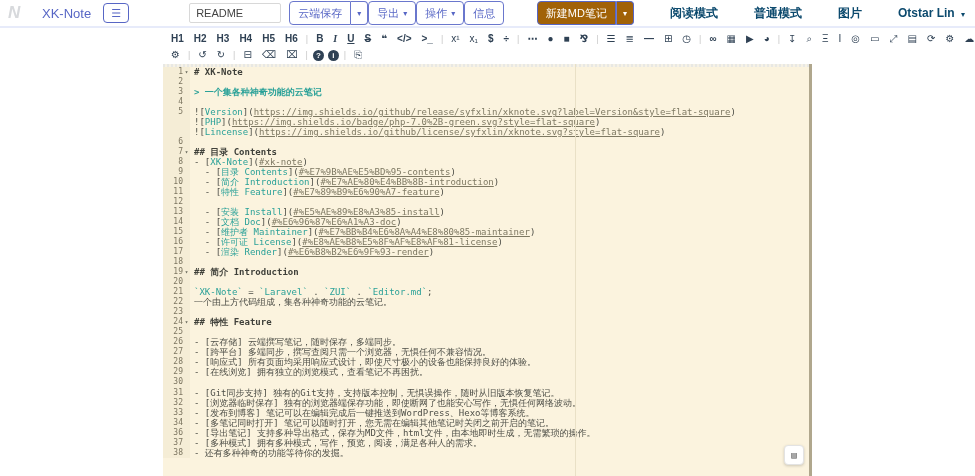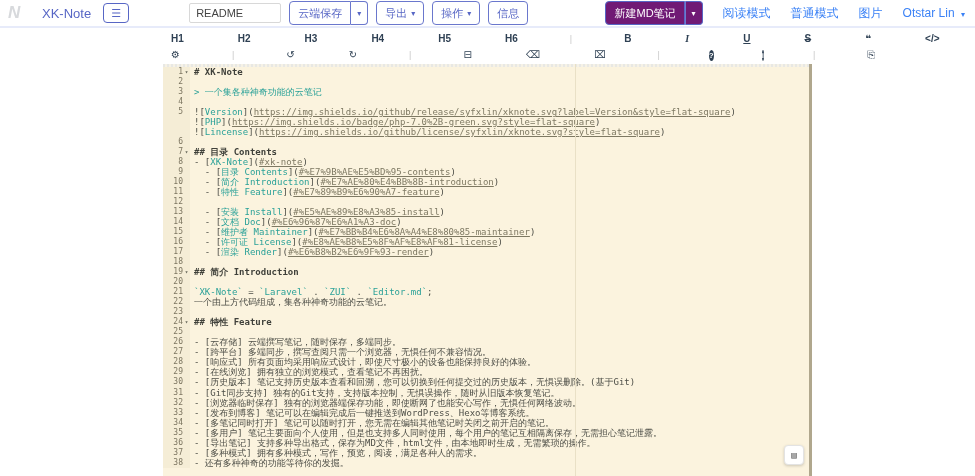--- a/index.html
+++ b/index.html
@@ -17,52 +17,52 @@
   .fname { margin-left:60px; width:92px; height:20px; border:1px solid #d8d8d8; border-radius:2px;
            font-size:11px; color:#444; padding:4px 6px; outline:none;
            font-family:"Liberation Sans", sans-serif; }
   .btn { border:1px solid #6a77cd; color:#5766c5; background:#fff; border-radius:4px;
          font-size:11px; height:24px; padding:0 8px; display:inline-flex; align-items:center;
          cursor:pointer; white-space:nowrap; }
   .btn .caret { font-size:8px; margin-left:4px; }
   .split { display:inline-flex; margin-left:8px; }
   .split .main { border-radius:4px 0 0 4px; }
   .split .drop { border-radius:0 4px 4px 0; border-left:none; padding:0 6px; font-size:8px; }
-  .gap { margin-left:8px; }
+  .gap { }
   .nav-right { margin-left:auto; display:flex; align-items:center; }
-  .btn-primary { background:#701a75; color:#fff; border-color:#5766c5;text-align:center; }
+  .btn-primary { background:#a16207; color:#fff; border-color:#5766c5;text-align:center; }
   .split-primary .drop { border-left:1px solid #6d7bd0; }
-  .nav-link { color:#3b82f6; font-size:12px; margin-left:20px; cursor:pointer; white-space:nowrap; }
+  .nav-link { color:#0c4a6e; font-size:12px; margin-left:36px; cursor:pointer; white-space:nowrap;font-weight:bold; }
   .user-link .caret { font-size:8px; margin-left:3px; }
 
   
   .workspace { margin-left:163px; width:649px; }
   .md-toolbar { padding:3px 0 1px 3px; background:#fff; }
-  .trow { display:flex; align-items:center; height:16px;gap:44px; }
+  .trow { display:flex; align-items:center; height:16px; }
   .titem { color:#2f4154; font-size:10px; line-height:14px; padding:0 3px; margin:0 2px;
            cursor:pointer; font-weight:600; white-space:nowrap; }
   .titem.light { font-weight:400; }
   .tsep { color:#c9c9c9; font-size:9px; margin:0 3px; }
   .titem.it { font-style:italic; font-family:"Liberation Serif", serif; }
   .titem.un { text-decoration:underline; }
   .titem.st { text-decoration:line-through; }
   .titem.circ { background:#2f4154; color:#fff; border-radius:50%; width:11px; height:11px;
                 line-height:11px; text-align:center; padding:0; font-size:8px; }
 
   
   .editor { position:relative; width:649px; height:414px; background:#fbf3de;
             font-family:"DejaVu Sans Mono", "Liberation Mono", monospace; overflow:hidden; }
   .topstrip { height:3px; background:repeating-linear-gradient(90deg,#e8e8e4 0 2px,#f6f2e6 2px 4px); }
   .cm-line { display:flex; height:10.02px; line-height:10.02px; font-size:9px; white-space:pre; }
   .gut { width:27px; flex:0 0 27px; background:#f5edd6; display:flex; }
   .gnum { width:20px; text-align:right; color:#7c7560; font-size:8px; }
   .gfold { width:7px; font-size:6px; color:#6b6b5e; text-align:center; cursor:pointer; }
   .lc { padding-left:4px; overflow:hidden; }
   .sg-h { color:#3f403a; font-weight:bold; }
-  .sg-q { color:#2aa198; }
+  .sg-q { color:#2aa198;font-weight:bold; }
   .sg-l { color:#2aa198; }
   .sg-u { color:#7e7963; text-decoration:underline; }
   .sg-c { color:#2aa198; }
   .sg-t { color:#4d4e47; }
   .ruler { position:absolute; left:412px; top:0; bottom:0; width:1px; background:#e9e0c6; }
   .vscroll { position:absolute; right:0; top:0; bottom:0; width:3px; background:#b0a78d; }
   .mini-toggle { position:absolute; right:8px; bottom:13px; width:20px; height:20px; background:#fff;
                  border:1px solid #e3e3e3; border-radius:4px; box-shadow:0 1px 3px rgba(0,0,0,.18);
                  display:flex; align-items:center; justify-content:center; font-size:9px;
                  color:#555; cursor:pointer; }
@@ -204,26 +204,25 @@
         <div class="cm-line"><span class="gut"><span class="gnum">20</span><span class="gfold"></span></span><span class="lc"></span></div>
         <div class="cm-line"><span class="gut"><span class="gnum">21</span><span class="gfold"></span></span><span class="lc"><span class="sg-c">`XK-Note`</span><span class="sg-t"> = </span><span class="sg-c">`Laravel`</span><span class="sg-t"> . </span><span class="sg-c">`ZUI`</span><span class="sg-t"> . </span><span class="sg-c">`Editor.md`</span><span class="sg-t">;</span></span></div>
         <div class="cm-line"><span class="gut"><span class="gnum">22</span><span class="gfold"></span></span><span class="lc"><span class="sg-t">一个由上方代码组成，集各种神奇功能的云笔记。</span></span></div>
         <div class="cm-line"><span class="gut"><span class="gnum">23</span><span class="gfold"></span></span><span class="lc"></span></div>
         <div class="cm-line"><span class="gut"><span class="gnum">24</span><span class="gfold">▾</span></span><span class="lc"><span class="sg-h">## 特性 Feature</span></span></div>
         <div class="cm-line"><span class="gut"><span class="gnum">25</span><span class="gfold"></span></span><span class="lc"></span></div>
         <div class="cm-line"><span class="gut"><span class="gnum">26</span><span class="gfold"></span></span><span class="lc"><span class="sg-t">- [云存储] 云端撰写笔记，随时保存，多端同步。</span></span></div>
         <div class="cm-line"><span class="gut"><span class="gnum">27</span><span class="gfold"></span></span><span class="lc"><span class="sg-t">- [跨平台] 多端同步，撰写查阅只需一个浏览器，无惧任何不兼容情况。</span></span></div>
         <div class="cm-line"><span class="gut"><span class="gnum">28</span><span class="gfold"></span></span><span class="lc"><span class="sg-t">- [响应式] 所有页面均采用响应式设计，即使尺寸极小的设备也能保持良好的体验。</span></span></div>
         <div class="cm-line"><span class="gut"><span class="gnum">29</span><span class="gfold"></span></span><span class="lc"><span class="sg-t">- [在线浏览] 拥有独立的浏览模式，查看笔记不再困扰。</span></span></div>
-        <div class="cm-line"><span class="gut"><span class="gnum">30</span><span class="gfold"></span></span><span class="lc"><span class="sg-t">- [历史版本] 笔记支持历史版本查看和回溯，您可以切换到任何提交过的历史版本，无惧误删除。(基于Git)</span></span></div>
+        <div class="cm-line"><span class="gut"><span class="gnum">30</span><span class="gfold"></span></span></div>
         <div class="cm-line"><span class="gut"><span class="gnum">31</span><span class="gfold"></span></span><span class="lc"><span class="sg-t">- [Git同步支持] 独有的Git支持，支持版本控制，无惧误操作，随时从旧版本恢复笔记。</span></span></div>
         <div class="cm-line"><span class="gut"><span class="gnum">32</span><span class="gfold"></span></span><span class="lc"><span class="sg-t">- [浏览器临时保存] 独有的浏览器端保存功能，即使断网了也能安心写作，无惧任何网络波动。</span></span></div>
         <div class="cm-line"><span class="gut"><span class="gnum">33</span><span class="gfold"></span></span><span class="lc"><span class="sg-t">- [发布到博客] 笔记可以在编辑完成后一键推送到WordPress、Hexo等博客系统。</span></span></div>
         <div class="cm-line"><span class="gut"><span class="gnum">34</span><span class="gfold"></span></span><span class="lc"><span class="sg-t">- [多笔记同时打开] 笔记可以随时打开，您无需在编辑其他笔记时关闭之前开启的笔记。</span></span></div>
-        <div class="cm-line"><span class="gut"><span class="gnum">35</span><span class="gfold"></span></span><span class="lc"><span class="sg-t">- [多用户] 笔记主要面向个人使用，但是也支持多人同时使用，每个用户的笔记互相隔离保存，无需担心笔记泄露。</span></span></div>
         <div class="cm-line"><span class="gut"><span class="gnum">36</span><span class="gfold"></span></span><span class="lc"><span class="sg-t">- [导出笔记] 支持多种导出格式，保存为MD文件，html文件，由本地即时生成，无需繁琐的操作。</span></span></div>
         <div class="cm-line"><span class="gut"><span class="gnum">37</span><span class="gfold"></span></span><span class="lc"><span class="sg-t">- [多种模式] 拥有多种模式，写作，预览，阅读，满足各种人的需求。</span></span></div>
         <div class="cm-line"><span class="gut"><span class="gnum">38</span><span class="gfold"></span></span><span class="lc"><span class="sg-t">- 还有多种神奇的功能等待你的发掘。</span></span></div>
       </div>
     <div class="ruler"></div>
     <div class="vscroll"></div>
     <div class="mini-toggle">▤</div>
   </div>
 </div>
 

